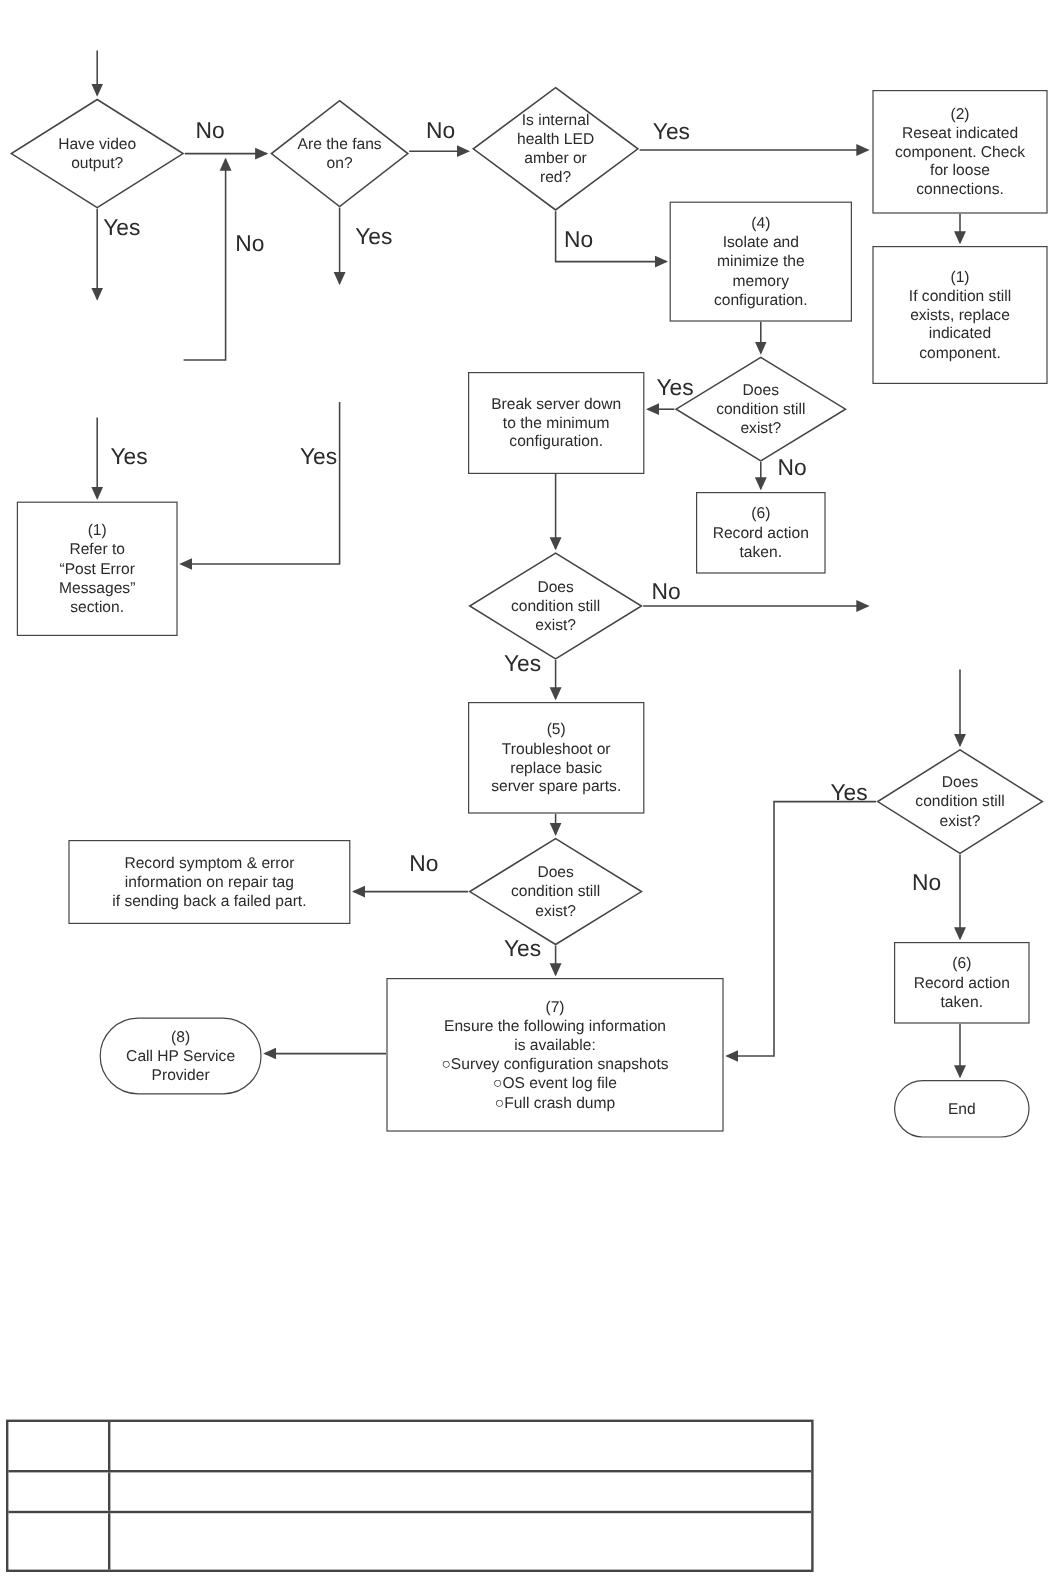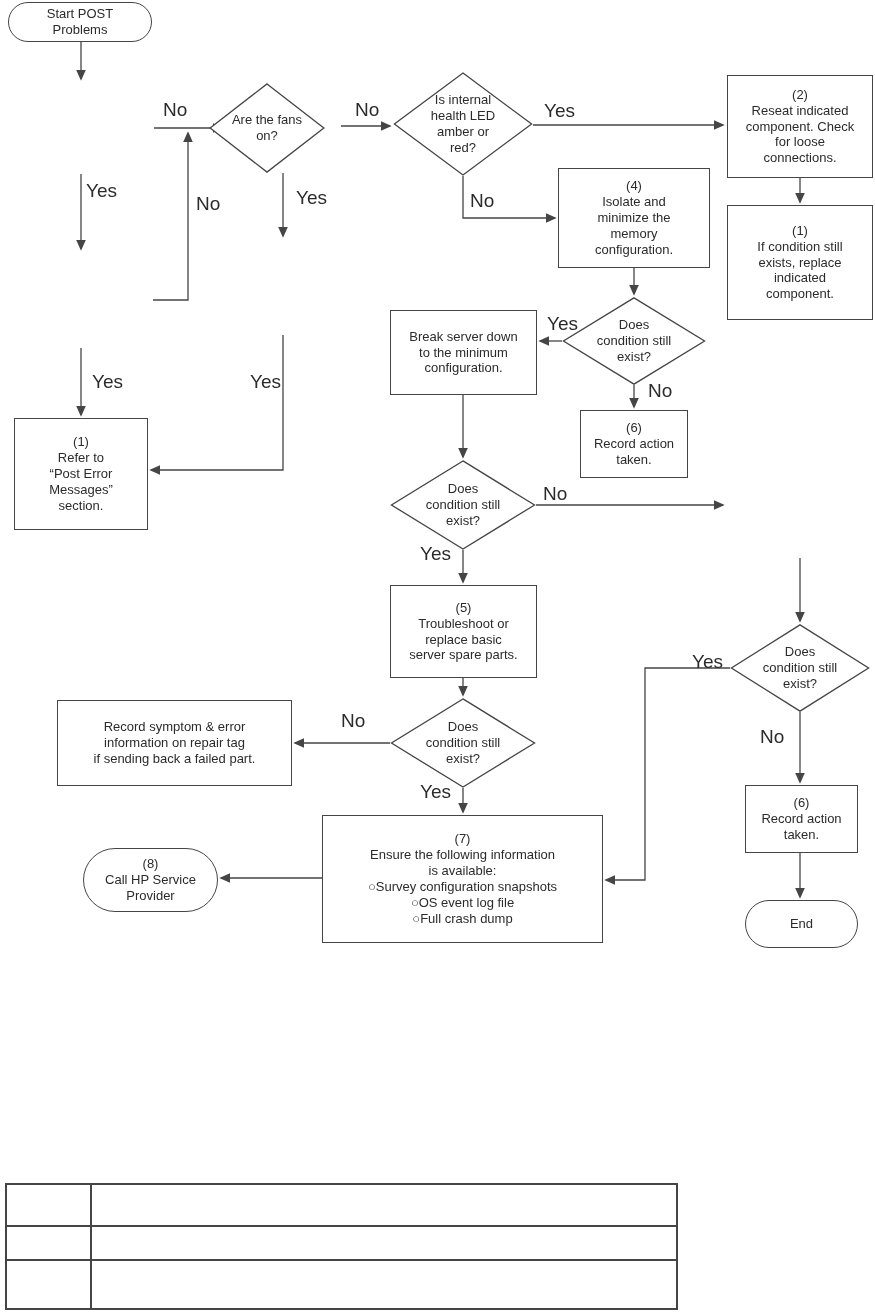--- a/index.html
+++ b/index.html
@@ -91,36 +91,39 @@
     <polyline class="flow" points="800,558 800,621" marker-end="url(#ah)"></polyline>
     <polyline class="flow" points="730,668 645,668 645,880 606,880" marker-end="url(#ah)"></polyline>
     <polyline class="flow" points="800,712 800,782" marker-end="url(#ah)"></polyline>
     <polyline class="flow" points="800,853 800,897" marker-end="url(#ah)"></polyline>
     <polyline class="flow" points="463,678 463,695" marker-end="url(#ah)"></polyline>
     <polyline class="flow" points="390,743 295,743" marker-end="url(#ah)"></polyline>
     <polyline class="flow" points="463,788 463,812" marker-end="url(#ah)"></polyline>
     <polyline class="flow" points="322,878 221,878" marker-end="url(#ah)"></polyline>
   </svg>
 
-  <div class="node terminator r20" style="left:8px;top:2px;width:144px;height:40px">
-    <span class="lbl">Start POST
-Problems</span>
-  </div>
-
+
+  <div class="node diamond" style="left:8px;top:82px;width:146px;height:92px">
+    <svg viewBox="0 0 100 100" preserveAspectRatio="none">
+        <polygon points="50,1 99,50 50,99 1,50"></polygon>
+      </svg>
+    <span class="lbl">Have video
+output?</span>
+  </div>
 
 
   <div class="node box" style="left:14px;top:418px;width:134px;height:112px">
     <span class="lbl">(1)
 Refer to
 “Post Error
 Messages”
 section.</span>
   </div>
 
-  <div class="node diamond" style="left:209px;top:83px;width:116px;height:90px">
+  <div class="node diamond" style="left:225px;top:83px;width:116px;height:90px">
     <svg viewBox="0 0 100 100" preserveAspectRatio="none">
         <polygon points="50,1 99,50 50,99 1,50"></polygon>
       </svg>
     <span class="lbl">Are the fans
 on?</span>
   </div>
 
 
   <div class="node diamond" style="left:393px;top:72px;width:140px;height:104px">
     <svg viewBox="0 0 100 100" preserveAspectRatio="none">
@@ -205,21 +208,21 @@
 
   <div class="node diamond" style="left:390px;top:698px;width:146px;height:90px">
     <svg viewBox="0 0 100 100" preserveAspectRatio="none">
         <polygon points="50,1 99,50 50,99 1,50"></polygon>
       </svg>
     <span class="lbl">Does
 condition still
 exist?</span>
   </div>
 
-  <div class="node box" style="left:57px;top:700px;width:235px;height:86px">
+  <div class="node box" style="left:57px;top:700px;width:235px;height:70px">
     <span class="lbl">Record symptom &amp; error
 information on repair tag
 if sending back a failed part.</span>
   </div>
 
   <div class="node box" style="left:745px;top:785px;width:113px;height:68px">
     <span class="lbl">(6)
 Record action
 taken.</span>
   </div>

